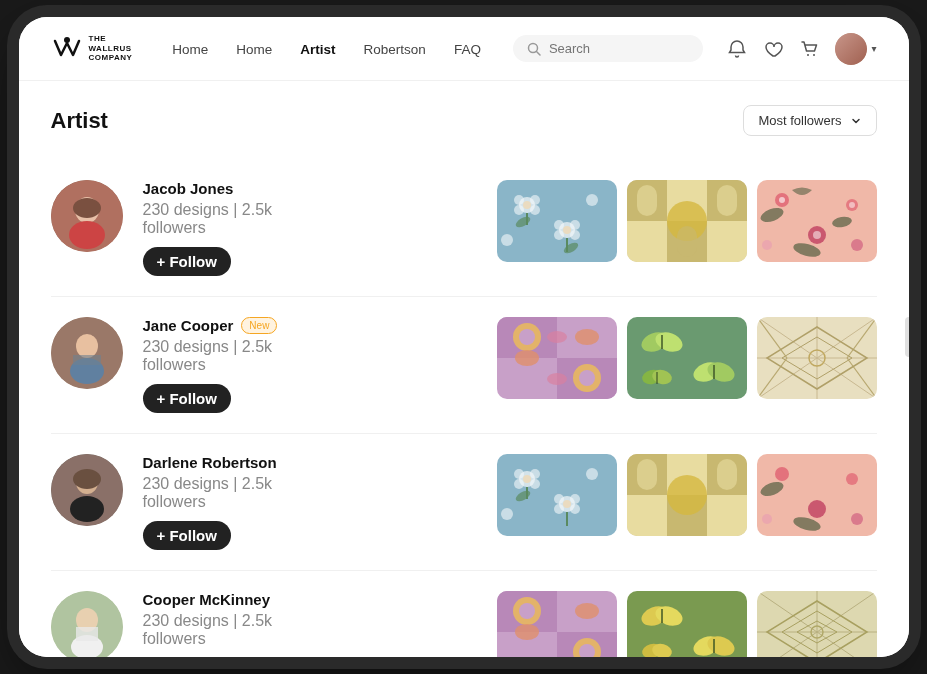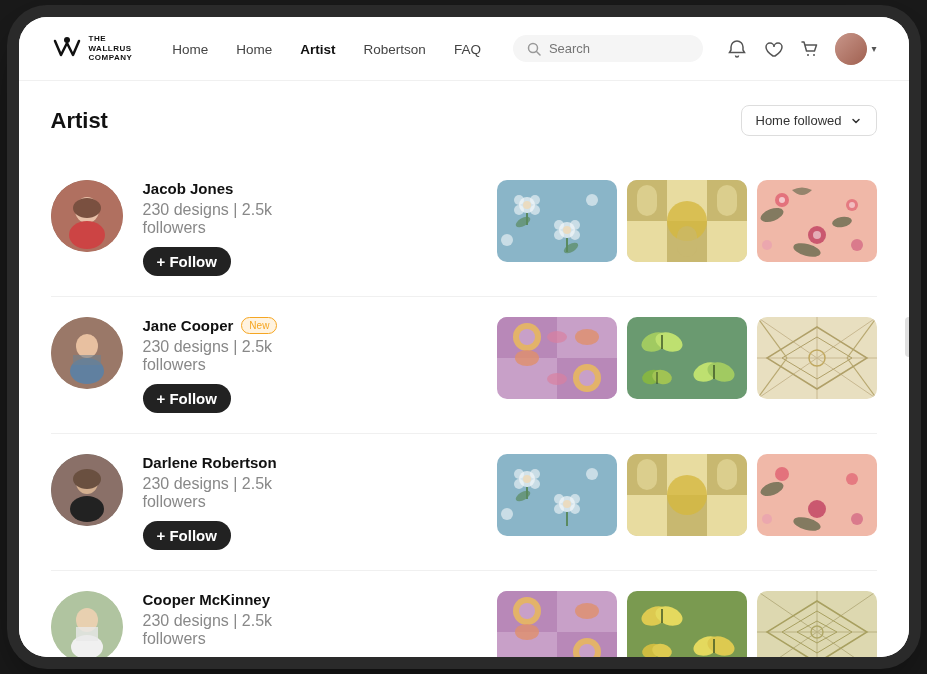--- a/index.html
+++ b/index.html
@@ -299,21 +299,21 @@
           </div>
           <span class="chevron-down">▾</span>
         </div>
       </div>
     </nav>
 
     <main class="main">
       <div class="page-header">
         <h1 class="page-title">Artist</h1>
         <div class="sort-dropdown">
-          <span>Home followed</span>
+          <span>Most followers</span>
           <svg width="12" height="12" viewBox="0 0 12 12" fill="none">
             <path d="M3 4.5l3 3 3-3" stroke="#333" stroke-width="1.5" stroke-linecap="round" stroke-linejoin="round"></path>
           </svg>
         </div>
       </div>
 
       <div class="artist-row">
         <div class="artist-avatar avatar-1">
           <svg viewBox="0 0 72 72" xmlns="http://www.w3.org/2000/svg">
             <circle cx="36" cy="36" r="36" fill="#b07060"></circle>

